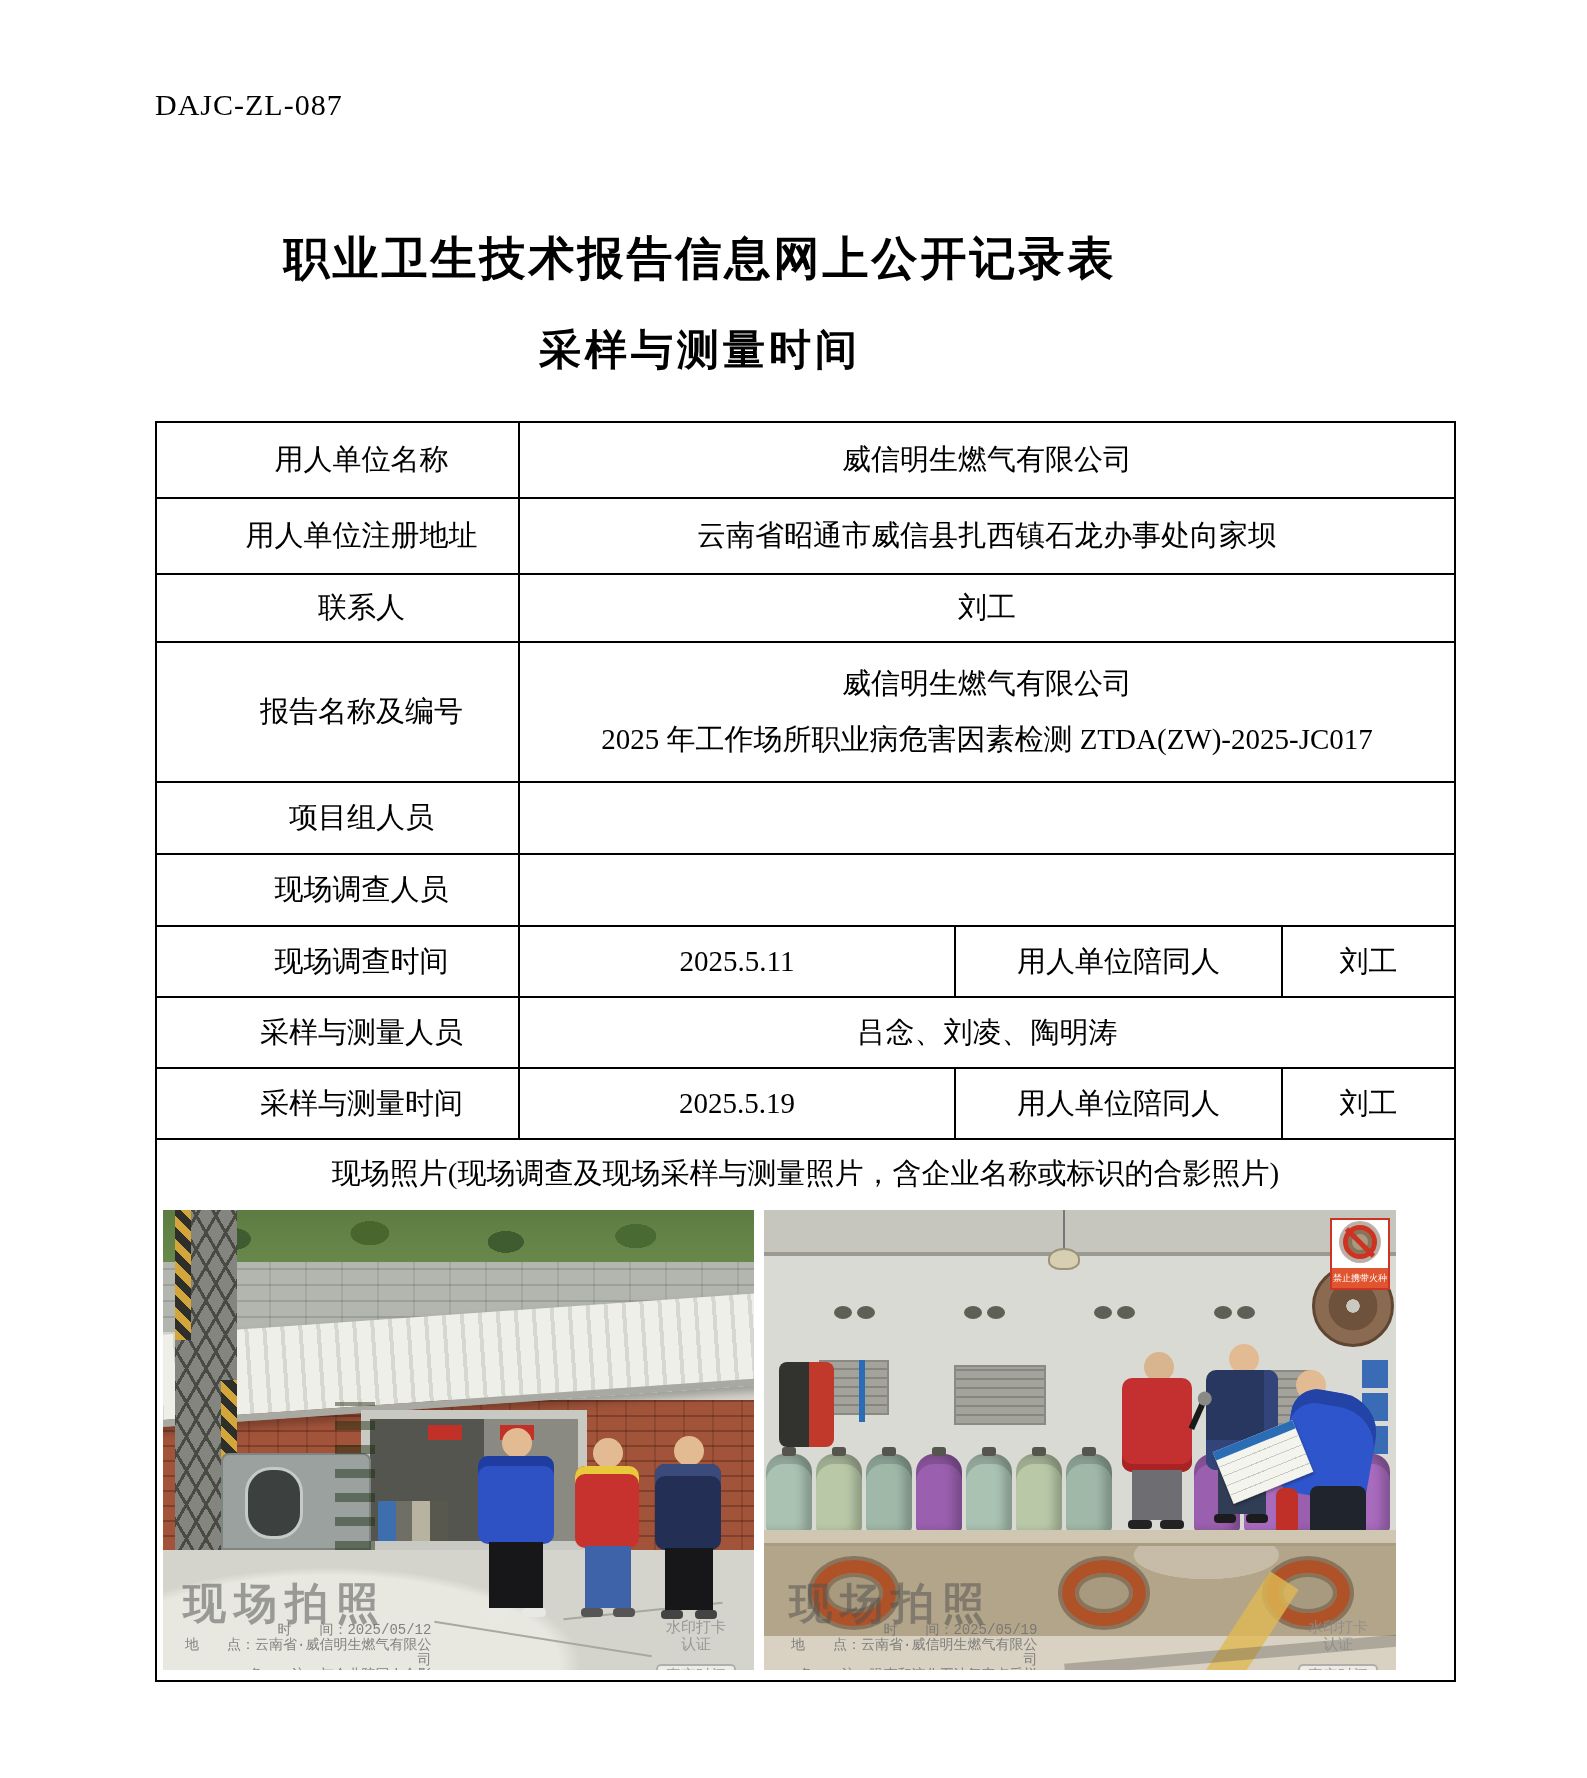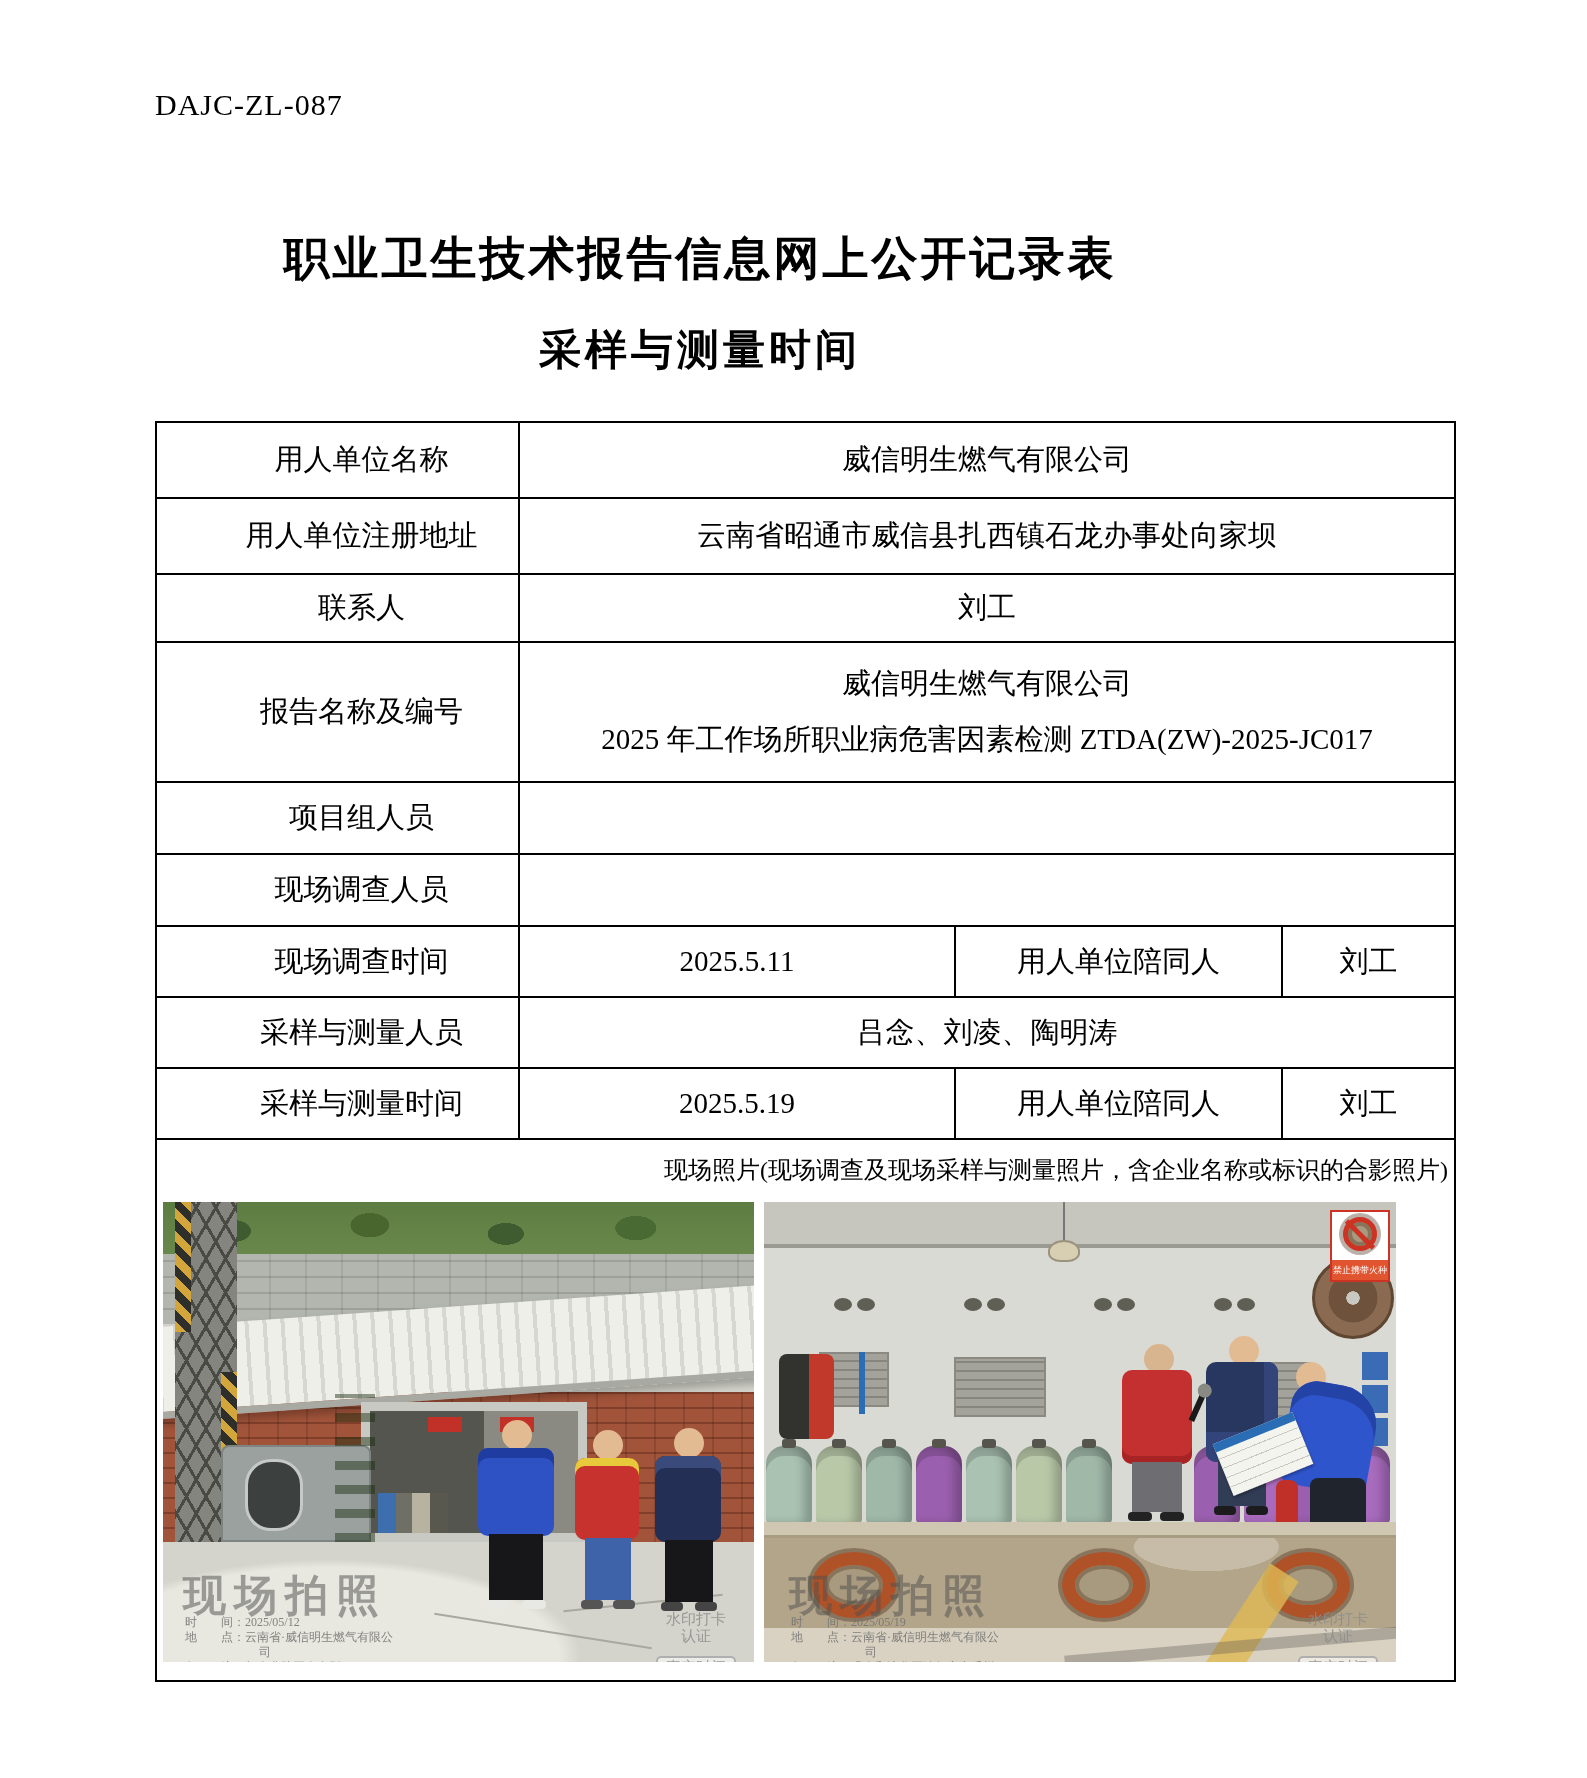--- a/index.html
+++ b/index.html
@@ -21,29 +21,29 @@
   .cell { display:flex; align-items:center; justify-content:center; font-size:29px; text-align:center; }
   .cell.lab  { width:315px; border-right:2px solid #000; }
   .cell.val  { flex:1; }
   .cell.val4 { width:436px; border-right:2px solid #000; }
   .cell.lab4 { width:327px; border-right:2px solid #000; }
   .cell.val4b{ flex:1; }
   .h76 { height:76px; } .h68 { height:68px; } .h140 { height:140px; }
   .h72 { height:72px; } .h71 { height:71px; }
   .report-lines { display:flex; flex-direction:column; gap:16px; align-items:center; }
   .photo-row { display:block; height:540px; padding:14px 6px 0 4px; }
-  .photo-row-label { font-size:24px; text-align:right; padding-left:2px; }
+  .photo-row-label { font-size:29px; text-align:center; padding-left:2px; }
   .photos { display:flex; gap:10px; margin-top:16px; padding-left:2px; }
 
   
   .photo { position:relative; overflow:hidden; flex:none; }
   .wm-title { position:absolute; left:20px; top:365px; font-family:"Liberation Sans",sans-serif;
               font-size:43px; font-weight:bold; letter-spacing:8px; color:rgba(80,80,80,.52); z-index:30; }
-  .wm-lines { position:absolute; left:22px; top:413px; font-family:Liberation Serif, serif;
-              font-size:12px; line-height:15px; color:rgba(115,115,115,.88); z-index:30; text-align:left; }
+  .wm-lines { position:absolute; left:22px; top:413px; font-family:Liberation Mono, monospace;
+              font-size:14px; line-height:15px; color:rgba(115,115,115,.88); z-index:30; text-align:right; }
   .wm-lines .indent { padding-left:74px; }
   .wm-badge { position:absolute; right:18px; top:408px; z-index:30; text-align:center;
               font-family:"Liberation Sans",sans-serif; color:rgba(140,140,140,.85); font-size:15px; line-height:17px; }
   .wm-badge .tag { display:inline-block; margin-top:12px; border:2px solid rgba(160,160,160,.8);
                    border-radius:5px; padding:0 8px; background:rgba(255,255,255,.55); }
 
   
   .p-left { width:591px; height:460px; background:#d4d4cc; }
   .lp-trees { position:absolute; left:0; top:0; width:100%; height:58px;
       background:

